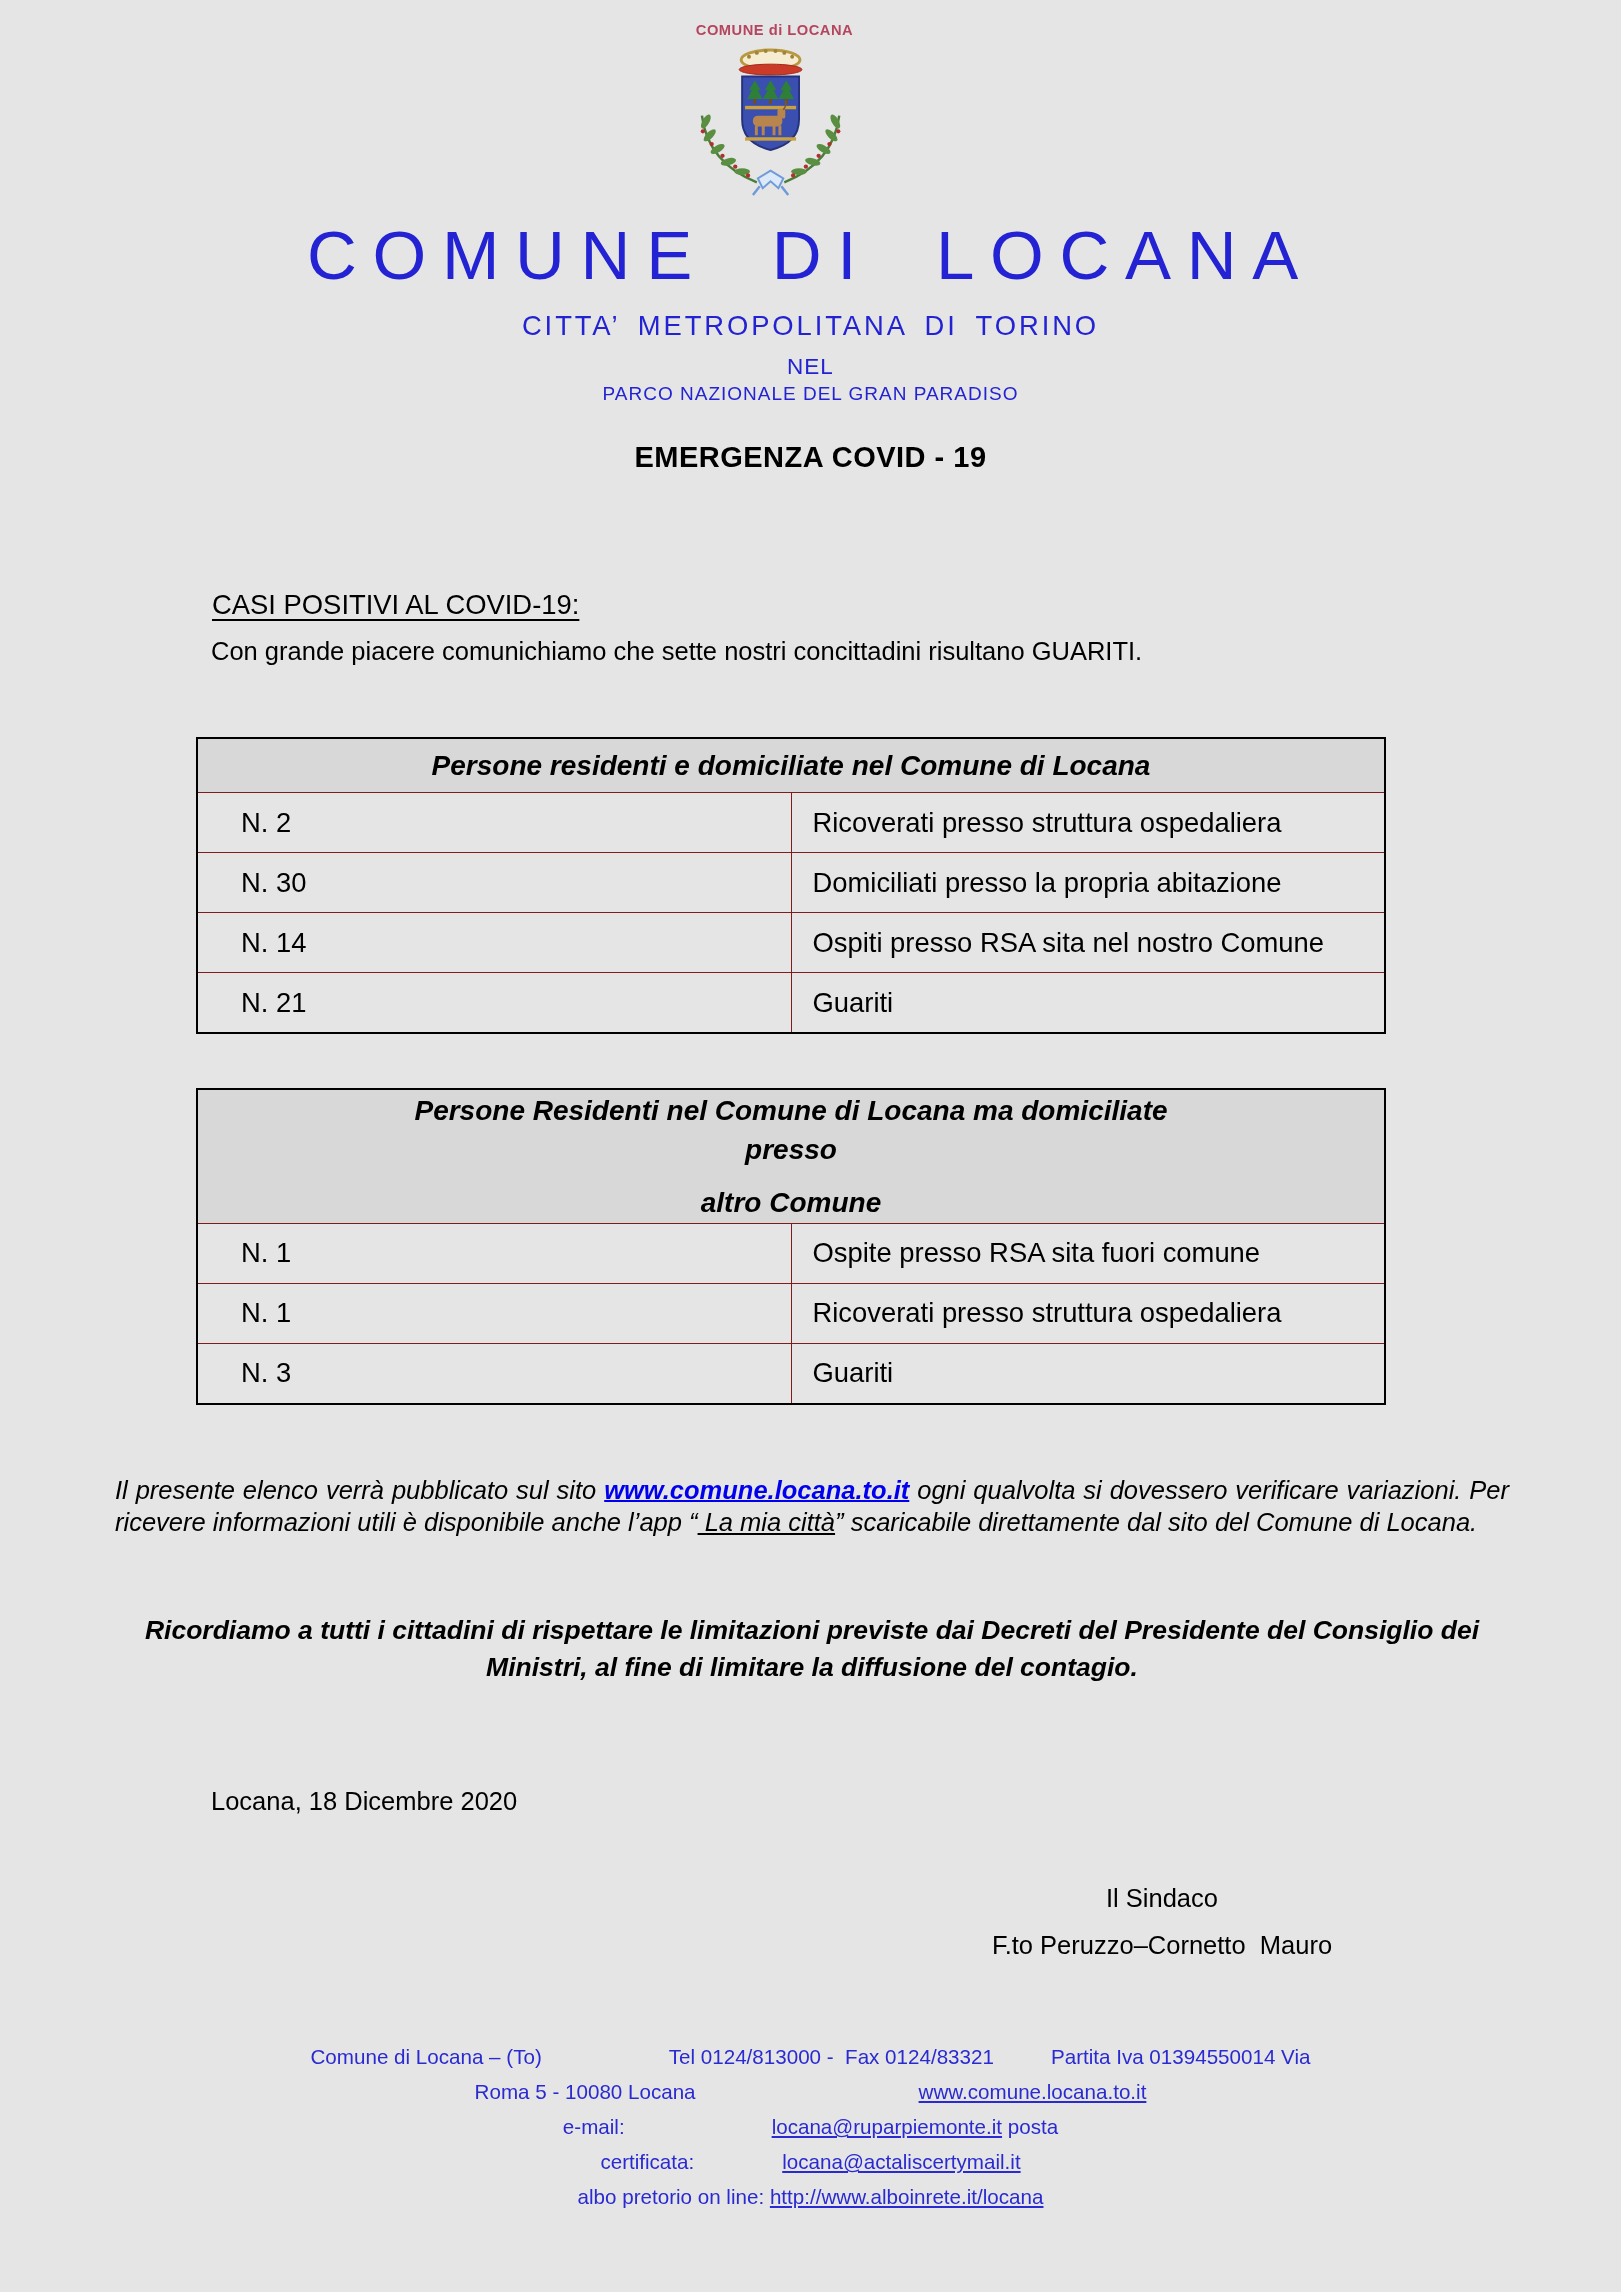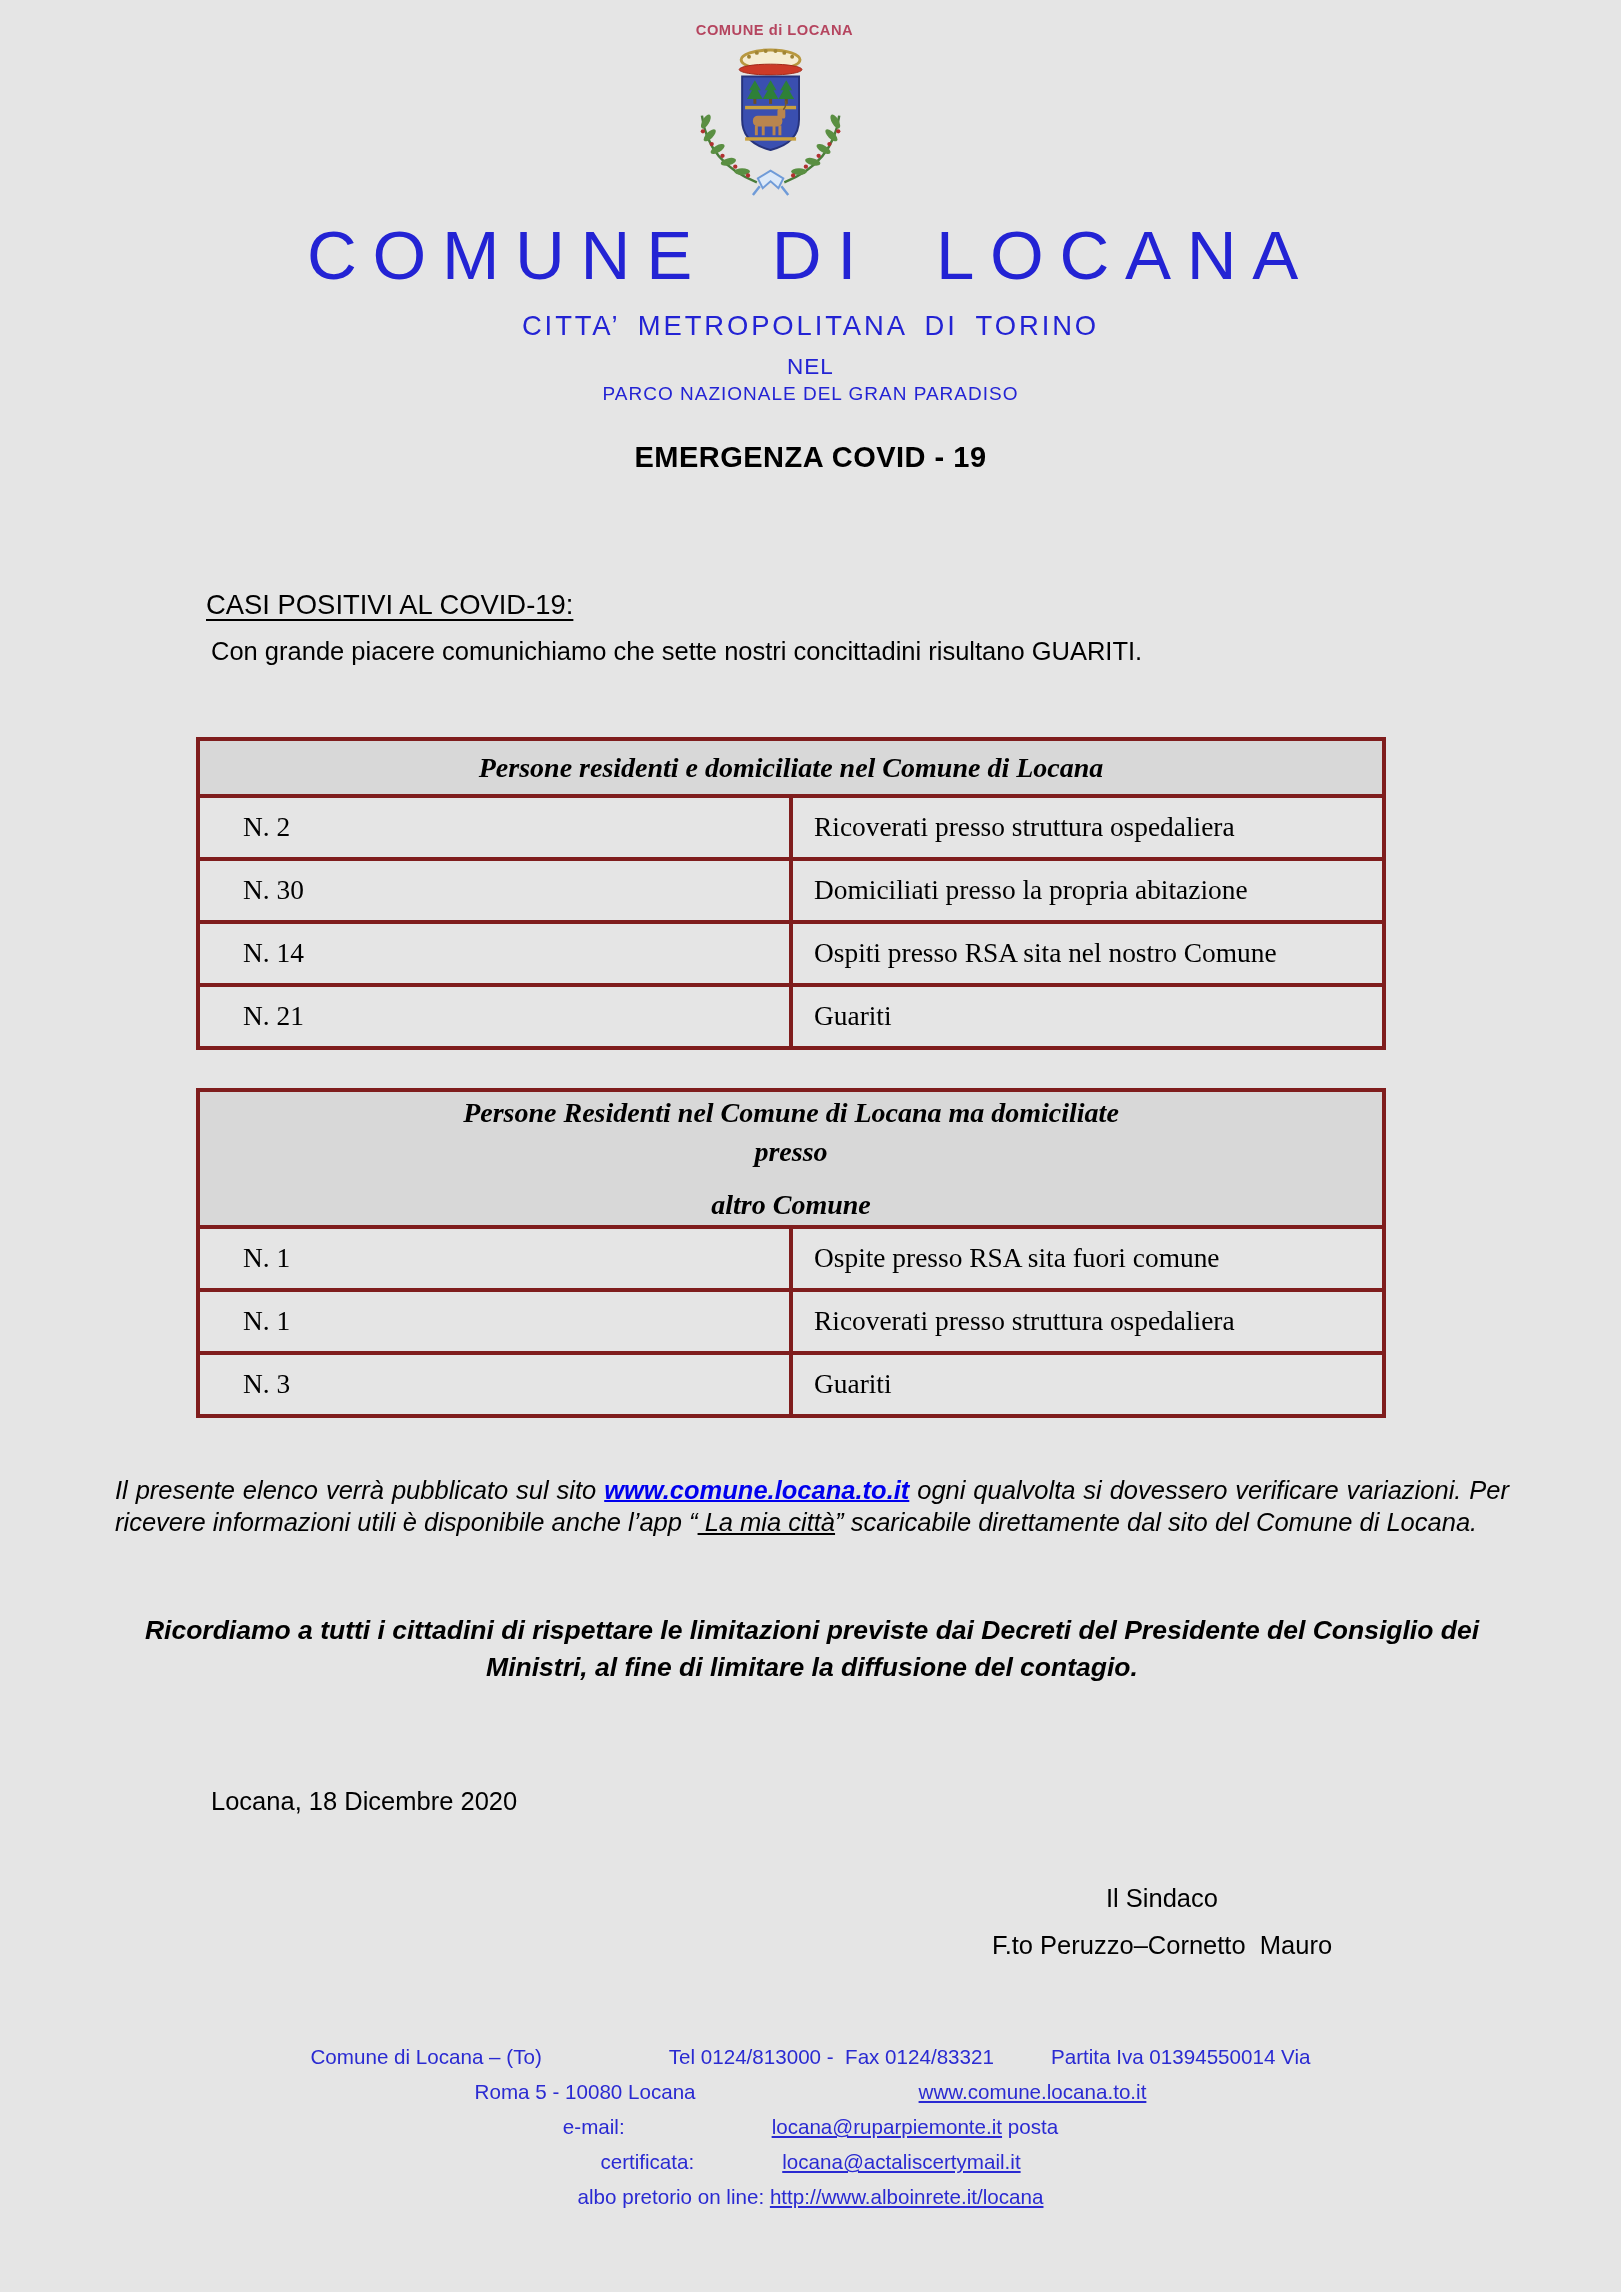--- a/index.html
+++ b/index.html
@@ -40,29 +40,29 @@
     color:#2323d4;
   }
   .doc-line3{top:354px;font-size:22.5px;color:#2323d4;letter-spacing:1px;}
   .doc-line4{top:383px;font-size:19px;color:#2323d4;letter-spacing:1px;}
 
   
   .h1{top:441px;font-size:29px;font-weight:bold;letter-spacing:0.5px;}
   .h2{top:511px;font-size:29px;font-weight:bold;letter-spacing:0.5px;}
   .h2 span{text-decoration:underline;text-decoration-thickness:2.9px;text-underline-offset:4.9px;}
   .section-label{
-    top:589px;left:206px;
+    top:589px;left:212px;
     font-size:27.4px;
     text-decoration:underline;text-decoration-thickness:2px;text-underline-offset:4.9px;
   }
   .intro{top:637px;left:211px;font-size:25.5px;}
 
   
   .ctable{border-collapse:collapse;table-layout:fixed;width:1190px;}
-  .ctable td{border:4px solid #7f1d1d;vertical-align:middle;font-family:Liberation Serif, serif;}
+  .ctable td{border:1px solid #7f1d1d;vertical-align:middle;}
   .ctable{border:2.9px solid #000;}
   .t-head{
     background:#d8d8d8;
     font-weight:bold;font-style:italic;
     font-size:28px;text-align:center;
   }
   .table1{top:737px;left:196px;}
   .table1 .t-head{height:51px;}
   .table2{top:1088px;left:196px;}
   .table2 .t-head{height:127px;vertical-align:top;}

